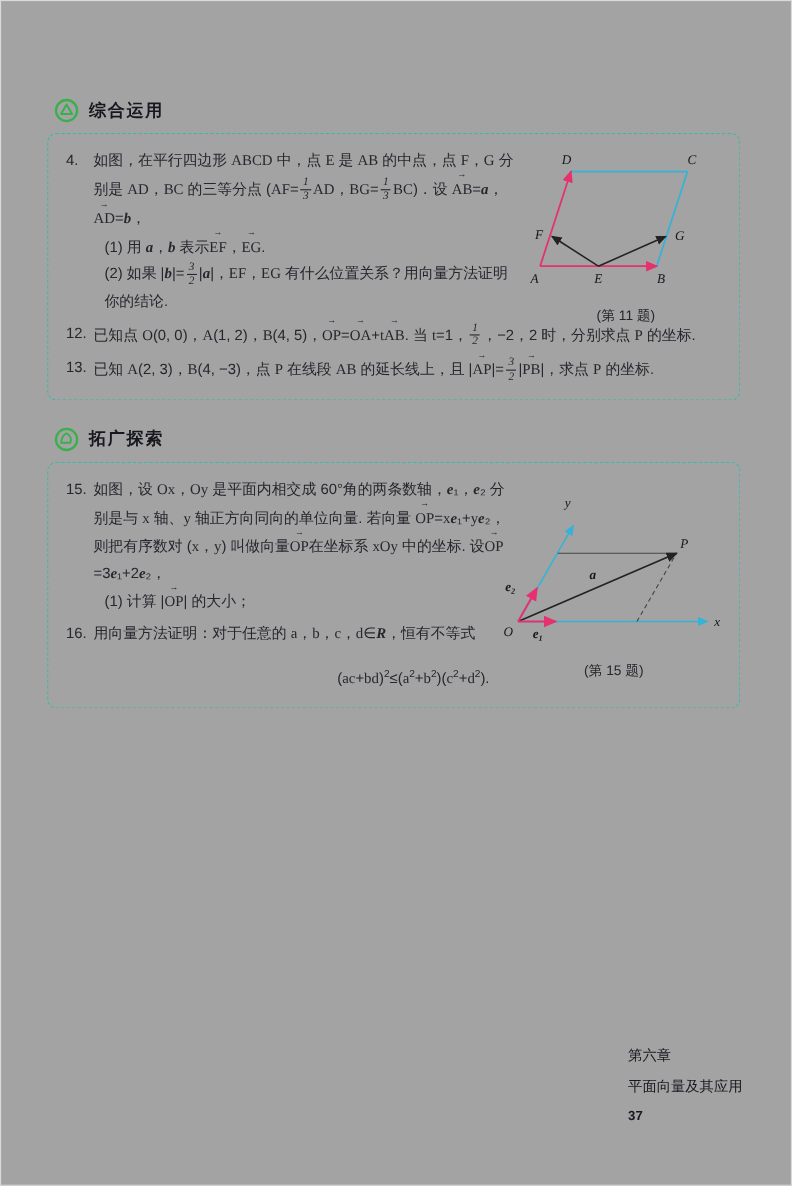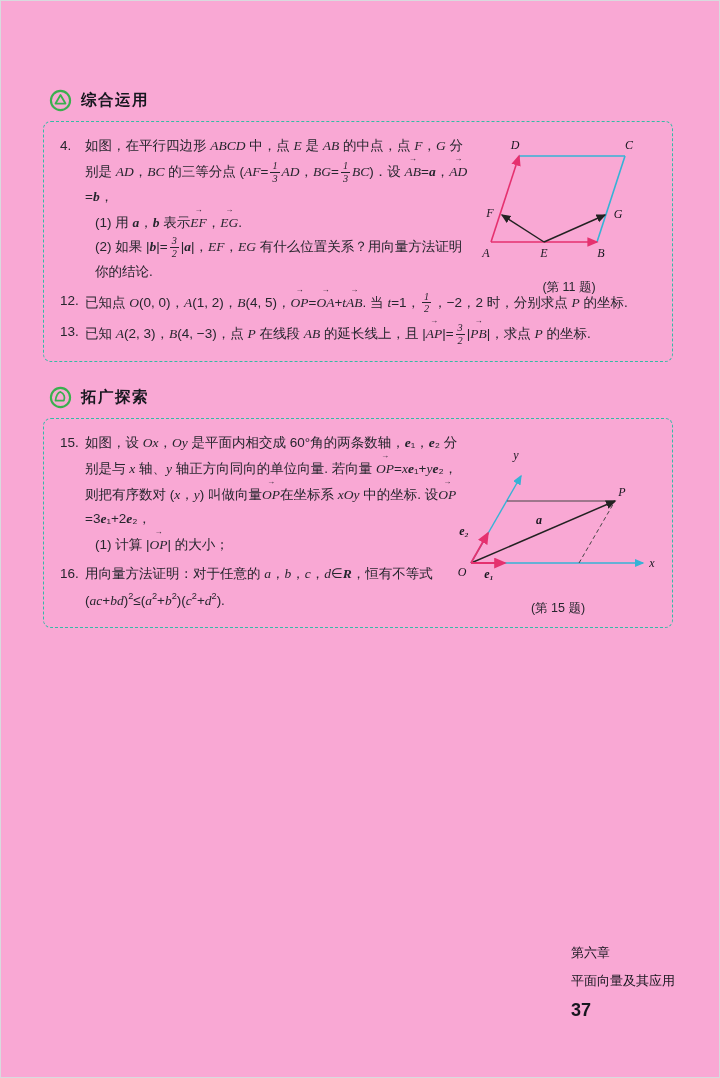--- a/index.html
+++ b/index.html
@@ -1,17 +1,17 @@
 <!DOCTYPE html>
 <html><head>
 <meta charset="utf-8">
 <style>
   html,body{margin:0;padding:0;background:#e9eaec;}
   .page{
-    position:relative;width:720px;height:1078px;background:#f9a8d4;
+    position:relative;width:720px;height:1078px;background:#a3a3a3;
     box-sizing:border-box;border:1px solid #d8dade;overflow:hidden;
     font-family:"Liberation Sans","DejaVu Sans",sans-serif;color:#26262e;
   }
   .content{padding:88px 46px 0 42px;}
   .section-head{display:flex;align-items:center;gap:9px;margin-left:6px;}
   .sec-icon{width:23px;height:23px;flex:0 0 auto;}
   .sec-title{font-size:15.5px;font-weight:bold;color:#17171f;letter-spacing:1.5px;}
   .dashed-box{
     border:1.6px dashed #35bba6;border-radius:8px;
     margin-top:9px;padding:12px 16px 14px 16px;position:relative;
@@ -20,40 +20,40 @@
   .problem{position:relative;padding-left:25px;margin-top:5px;}
   .problem:first-child{margin-top:0;}
   .pnum{position:absolute;left:0;top:0;}
   .sub{margin-left:10px;}
   .wrap-right{padding-right:184px;}
   .wrap-right15{padding-right:196px;}
   .figure{position:absolute;text-align:center;}
   .fig11{right:8px;top:14px;width:190px;}
   .fig15{right:8px;top:26px;width:212px;}
   .figcap{font-size:12.5px;margin-top:4px;color:#26262e;}
-  .formula{width:360px;text-align:left;margin-top:2px;}
+  .formula{width:360px;text-align:right;margin-top:16px;}
   
-  .it,.vec{font-style:italic;font-family:"Liberation Serif","DejaVu Serif",serif;}
+  .it,.vec{font-family:"Liberation Serif","DejaVu Serif",serif;}
   .bd{font-style:italic;font-weight:bold;font-family:"Liberation Serif","DejaVu Serif",serif;}
   .sup{vertical-align:super;font-size:0.68em;}
   .vec{display:inline-block;position:relative;margin-top:2px;}
   .vec::before{
     content:"\2192";position:absolute;top:-0.62em;left:0;width:100%;
     font-size:0.6em;text-align:center;font-style:normal;line-height:1;
   }
   .frac{display:inline-flex;flex-direction:column;vertical-align:middle;
     text-align:center;font-size:0.76em;line-height:1.15;margin:0 2px;
     font-family:"Liberation Serif","DejaVu Serif",serif;font-style:italic;}
   .fnum{border-bottom:1px solid currentColor;padding:0 2px;}
   .fden{padding:0 2px;}
   .footer{
     position:absolute;right:56px;bottom:56px;font-size:13px;color:#17171f;
     display:flex;align-items:baseline;gap:10px;flex-direction:column;
   }
-  .ft-page{font-weight:bold;font-size:18px;margin-left:12px;}
+  .ft-page{font-weight:bold;font-size:12px;margin-left:12px;}
   svg text{font-family:"Liberation Serif","DejaVu Serif",serif;font-style:italic;font-size:12px;fill:#17171f;}
   svg text.bdlbl{font-weight:bold;}
 </style>
 </head>
 <body>
 
 <div class="page">
   <div class="content">
 
     <div class="section-head">

